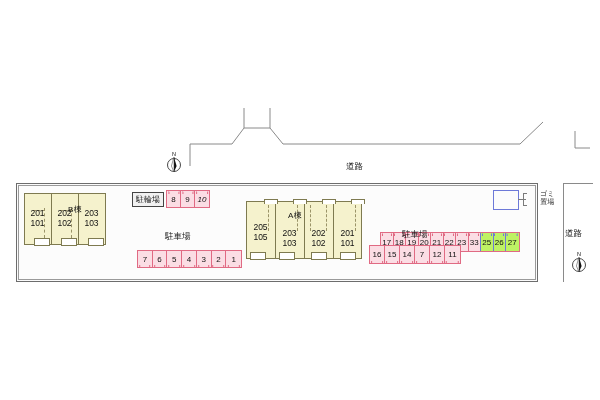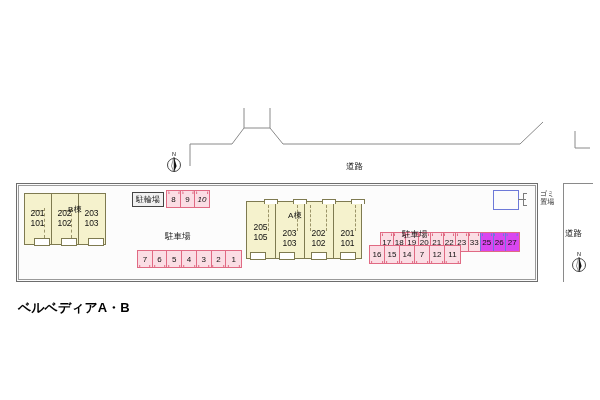--- a/index.html
+++ b/index.html
@@ -82,21 +82,21 @@
     background:#fbdde4;
   }
   .stall{
     position:relative;
     box-sizing:border-box;
     border-right:1px solid #e06a83;
     display:flex;align-items:center;justify-content:center;
     font-size:8px;color:#111;
     background:#fbdde4;
   }
-  .stall.blue{border-right-color:#6d79d8;background:#d946ef;}
+  .stall.blue{border-right-color:#6d79d8;background:#bef264;}
   .stall:last-child{border-right:none;}
   .stall .tick{
     position:absolute;left:50%;transform:translateX(-50%);
     width:70%;height:2px;
     border-left:1px solid #e06a83;
     border-right:1px solid #e06a83;
   }
   .stall.blue .tick{border-left-color:#6d79d8;border-right-color:#6d79d8;}
   .tick-top{top:0;border-top:1px solid transparent;}
   .tick-bot{bottom:0;}
@@ -374,16 +374,15 @@
       <span class="tick tick-bot"></span>
       <span>12</span>
     </div>
     <div class="stall" style="width:15.2px;">
       <span class="tick tick-bot"></span>
       <span>11</span>
     </div>
   </div>
 
   <div class="caption">
-    <div class="name">ベルベディアA・B</div>
   </div>
 
 </div>
 
 </body></html>

